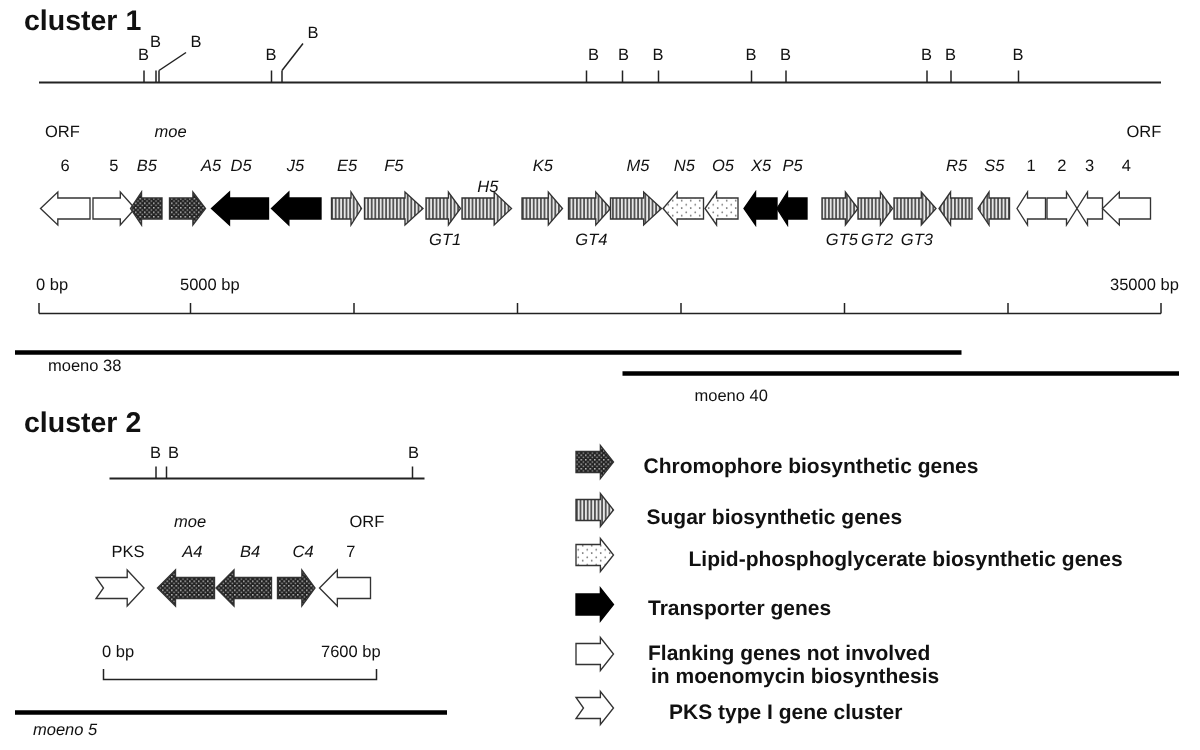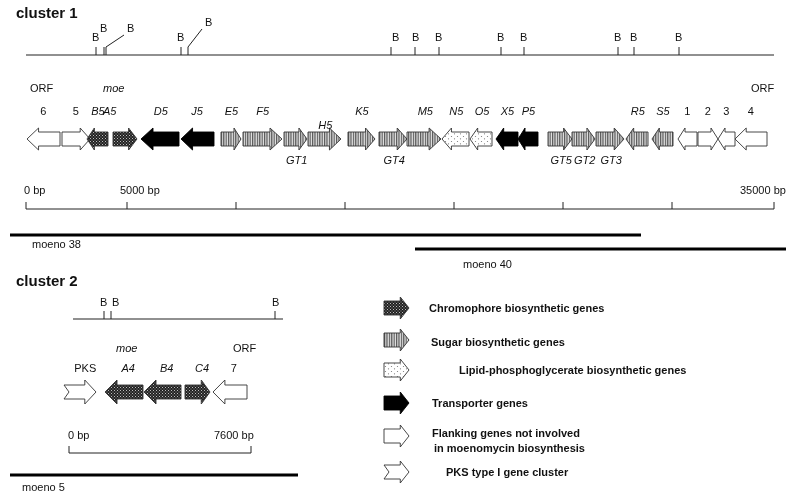--- a/index.html
+++ b/index.html
@@ -1,21 +1,21 @@
 <!DOCTYPE html>
 <html><head>
 <meta charset="utf-8">
 <style>
   html,body{margin:0;padding:0;background:#fff;}
   body{width:800px;height:500px;position:relative;overflow:hidden;font-family:"Liberation Sans",sans-serif;color:#111;}
   .abs{position:absolute;}
-  .title{font-weight:bold;font-size:15px;}
+  .title{font-weight:bold;font-size:19px;}
   .lbl{font-size:11px;white-space:nowrap;}
   .it{font-style:italic;}
-  .leg-text{font-weight:bold;font-size:11px;white-space:nowrap;}
+  .leg-text{font-weight:bold;font-size:14px;white-space:nowrap;}
   svg{position:absolute;left:0;top:0;}
 </style>
 </head>
 <body>
 
 <div class="abs title" style="left:16px;top:4px;">cluster 1</div>
 
 <svg width="800" height="500">
   <defs>
     <pattern id="pat-chromo" width="3" height="3" patternUnits="userSpaceOnUse">
@@ -125,21 +125,21 @@
     </g>
 </svg>
 
 <div class="abs lbl" style="left:30px;top:82px;">ORF</div>
 <div class="abs lbl it" style="left:103px;top:82px;">moe</div>
 <div class="abs lbl" style="left:751px;top:82px;">ORF</div>
 <div id="c1-gene-labels">
     <div class="abs lbl" style="left: 40.35px; top: 105px;">6</div>
     <div class="abs lbl" style="left: 72.85px; top: 105px;">5</div>
     <div class="abs lbl it" style="left: 91.2px; top: 105px;">B5</div>
-    <div class="abs lbl it" style="left: 103px; top: 105px; text-align: right;">A5</div>
+    <div class="abs lbl it" style="left: 134px; top: 105px; text-align: right;">A5</div>
     <div class="abs lbl it" style="left: 153.7px; top: 105px;">D5</div>
     <div class="abs lbl it" style="left: 191.2px; top: 105px;">J5</div>
     <div class="abs lbl it" style="left: 224.7px; top: 105px;">E5</div>
     <div class="abs lbl it" style="left: 256.2px; top: 105px;">F5</div>
     <div class="abs lbl it" style="left: 286.05px; top: 154px;">GT1</div>
     <div class="abs lbl it" style="left: 318.2px; top: 119px; text-align: center;">H5</div>
     <div class="abs lbl it" style="left: 355.2px; top: 105px;">K5</div>
     <div class="abs lbl it" style="left: 383.55px; top: 154px;">GT4</div>
     <div class="abs lbl it" style="left: 417.7px; top: 105px;">M5</div>
     <div class="abs lbl it" style="left: 449.2px; top: 105px;">N5</div>
@@ -189,21 +189,21 @@
 <div class="abs lbl" style="left:233px;top:342px;">ORF</div>
 <div id="c2-gene-labels">
     <div class="abs lbl" style="left: 74.25px; top: 362px;">PKS</div>
     <div class="abs lbl it" style="left: 121.5px; top: 362px;">A4</div>
     <div class="abs lbl it" style="left: 160px; top: 362px;">B4</div>
     <div class="abs lbl it" style="left: 195px; top: 362px; text-align: right;">C4</div>
     <div class="abs lbl" style="left: 230.75px; top: 362px;">7</div>
   </div>
 <div class="abs lbl" style="left:68px;top:429px;">0 bp</div>
 <div class="abs lbl" style="left:214px;top:429px;text-align:center;">7600 bp</div>
-<div class="abs lbl" style="left:22px;top:481px;">moeno 5</div>
+<div class="abs lbl" style="left:22px;top:481px;font-style:italic;">moeno 5</div>
 
 <div class="abs leg-text" style="left:429px;top:302px;">Chromophore biosynthetic genes</div>
 <div class="abs leg-text" style="left:431px;top:336px;">Sugar  biosynthetic genes</div>
 <div class="abs leg-text" style="left:431px;top:364px;margin-left:28px;">Lipid-phosphoglycerate  biosynthetic genes</div>
 <div class="abs leg-text" style="left:432px;top:397px;">Transporter  genes</div>
 <div class="abs leg-text" style="left:432px;top:427px;">Flanking  genes not involved</div>
 <div class="abs leg-text" style="left:434px;top:442px;">in moenomycin biosynthesis</div>
 <div class="abs leg-text" style="left:446px;top:466px;">PKS type I gene cluster</div>
 
 </body></html>

